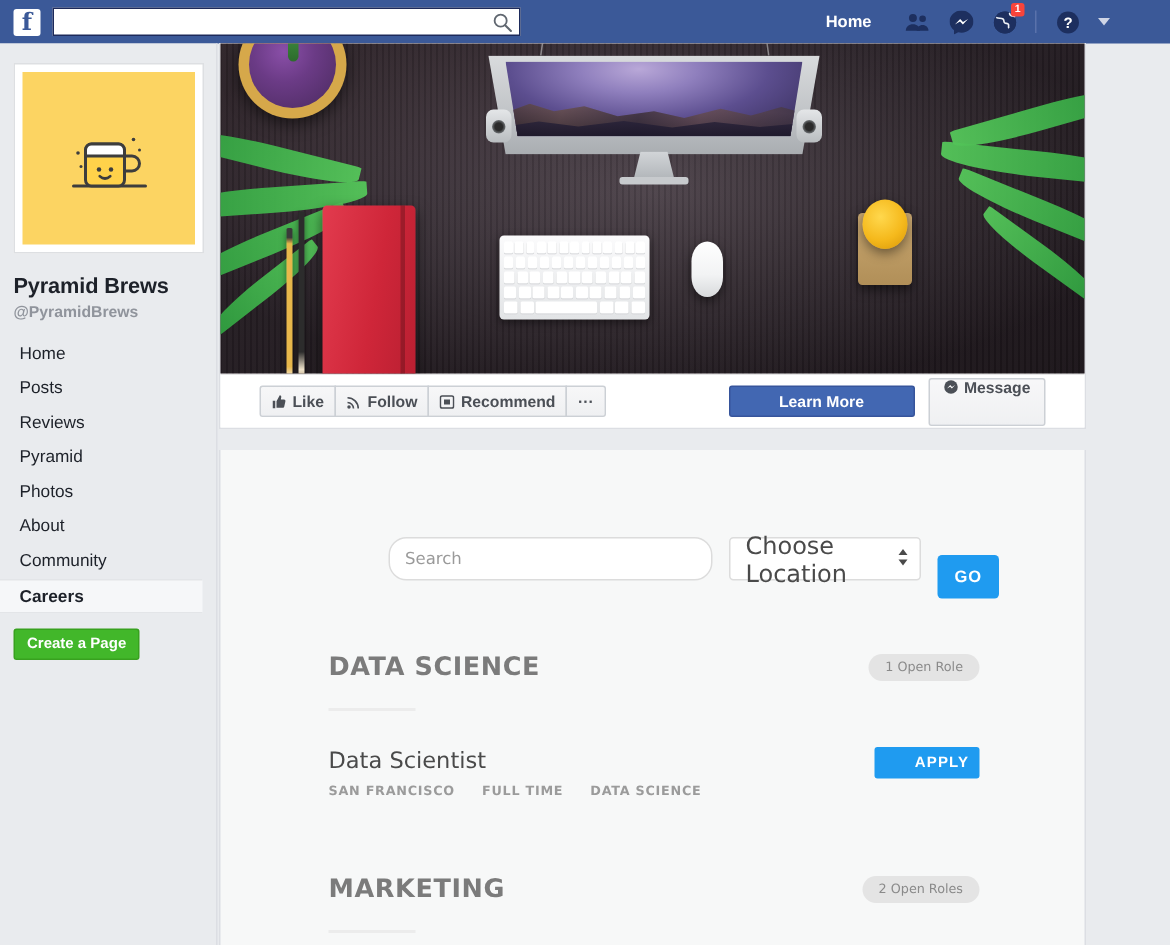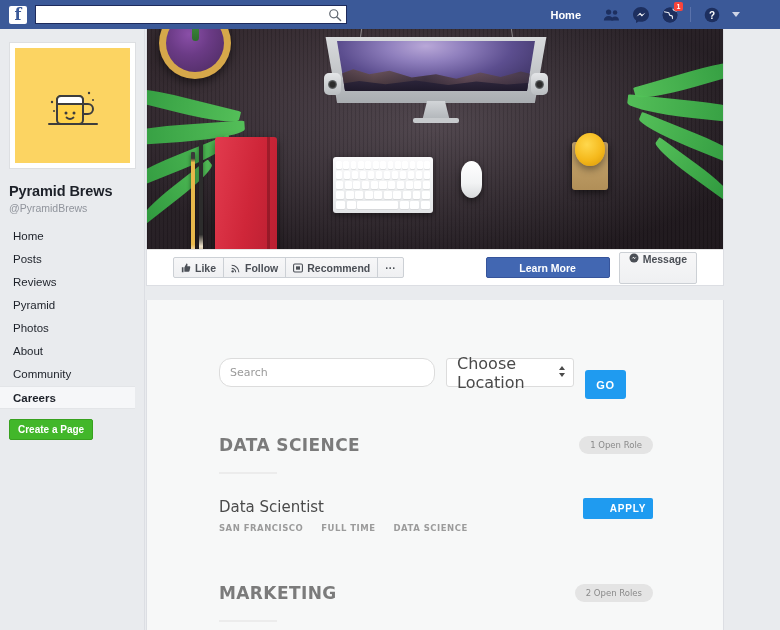--- a/index.html
+++ b/index.html
@@ -101,21 +101,21 @@
     background: #fcd462;
     display: flex; align-items: center; justify-content: center;
   }
   .page-name {
     margin: 14px 0 0 9px;
     font-size: 14.5px; font-weight: bold;
     color: #1d2129; letter-spacing: -0.1px;
   }
   .page-handle {
     margin: 3px 0 0 9px;
-    font-size: 10.5px; color: #90949c;
+    font-size: 10.5px; color: #90949c; font-weight: bold;
   }
   .nav-list { margin-top: 11px; }
   .nav-item {
     height: 23px; line-height: 23px;
     padding-left: 13px;
     font-size: 11.5px; color: #1d2129;
     margin-bottom: 0;
   }
   .nav-item.active {
     background: #f6f7f9;
@@ -370,20 +370,21 @@
   }
   .c-search {
     width: 216px; height: 29px;
     background: #ffffff;
     border: 1px solid #dcdcdc;
     border-radius: 12px;
     padding: 0 10px;
     font-size: 11px; color: #333;
     font-family: "DejaVu Sans", sans-serif;
     outline: none;
+    margin-left: 40px;
   }
   .c-search::placeholder { color: #9a9a9a; }
   .c-select {
     position: relative;
     margin-left: 11px;
     width: 128px; height: 29px;
     background: #ffffff;
     border: 1px solid #dcdcdc;
     border-radius: 3px;
     display: flex; align-items: center;

